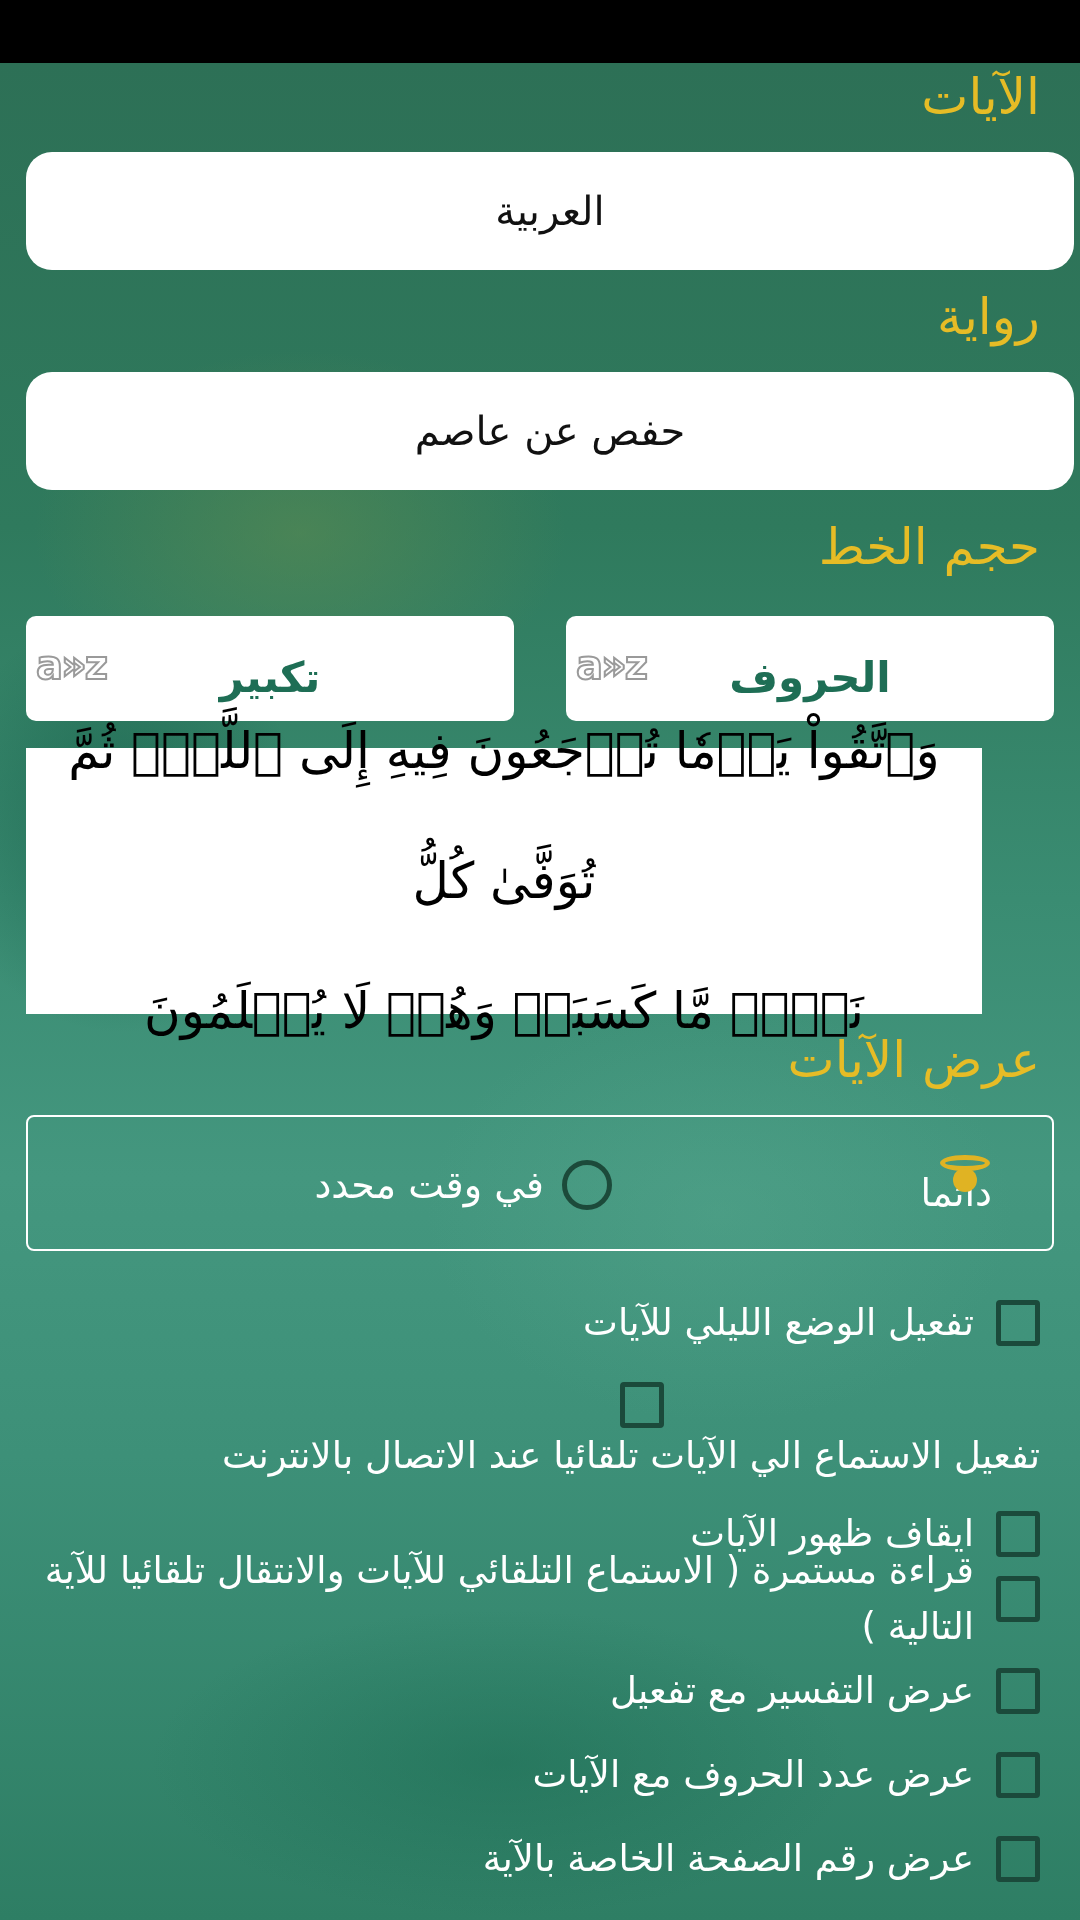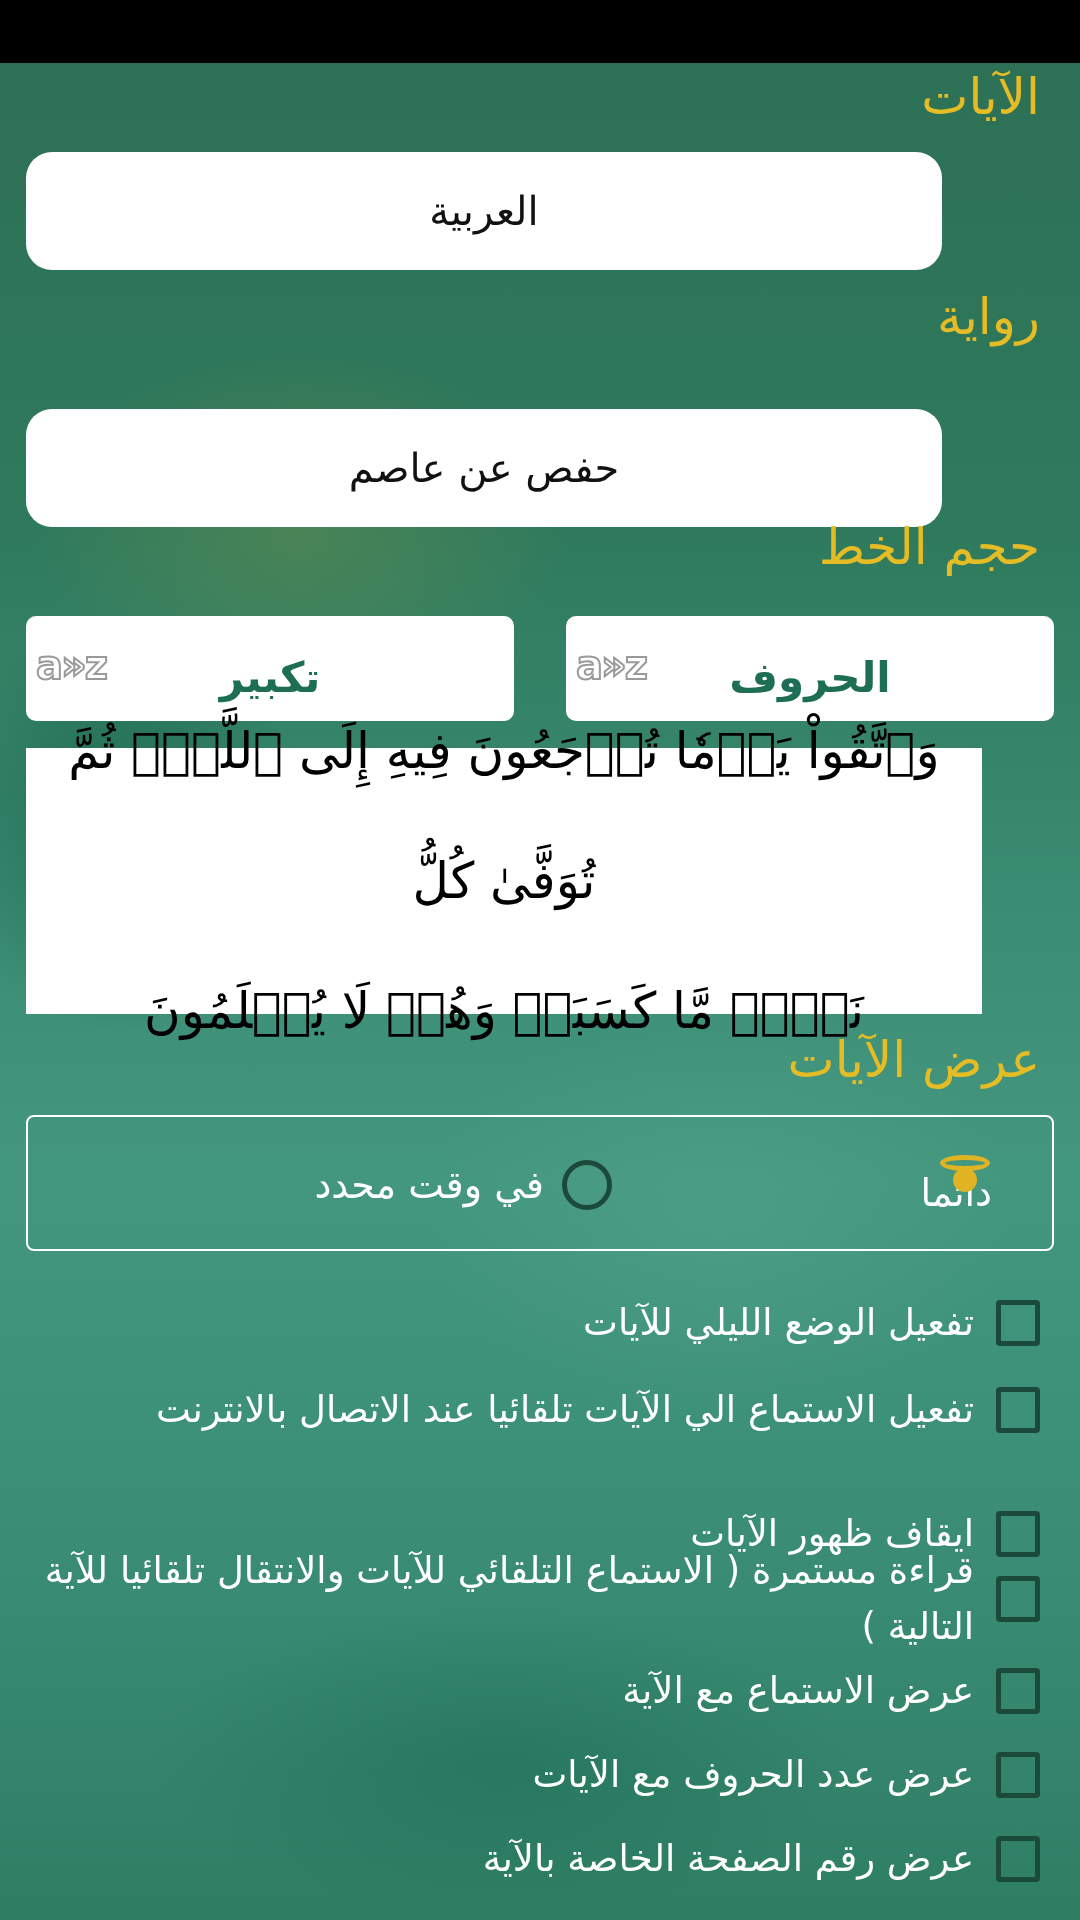--- a/index.html
+++ b/index.html
@@ -22,21 +22,21 @@
       radial-gradient(ellipse 500px 220px at 500px 1700px, rgba(25,105,80,0.45), rgba(0,0,0,0) 70%),
       linear-gradient(180deg, #2d7056 0%, #2f7a5d 25%, #3a8c72 45%, #44977f 60%, #3d9078 75%, #2e7e64 100%);
   }
   .content { position: absolute; left: 0; top: 63px; width: 1080px; direction: rtl; }
   .section-title {
     position: absolute; right: 40px;
     color: #e6bc26; font-size: 50px; font-family: "DejaVu Sans", sans-serif;
     font-weight: normal;
   }
   .select-box {
-    position: absolute; left: 26px; width: 916px; height: 118px;
+    position: absolute; left: 26px; width: 1048px; height: 118px;
     background: #fff; border-radius: 26px;
     display: flex; align-items: center; justify-content: center;
     font-family: "DejaVu Serif", serif; font-size: 40px; color: #111;
   }
   .size-btn {
     position: absolute; top: 553px; width: 488px; height: 105px;
     background: #fff; border-radius: 10px;
   }
   .size-btn .label {
     position: absolute; top: 37px; width: 100%;
@@ -82,21 +82,21 @@
 <div class="bg"></div>
 
 <div class="content">
 
   <div class="section-title" style="top:5px;">الآيات</div>
   <div class="select-box" style="top:89px;">
     <span>العربية</span>
   </div>
 
   <div class="section-title" style="top:225px;">رواية</div>
-  <div class="select-box" style="top:309px;margin-top:37px;">
+  <div class="select-box" style="top:309px;">
     <span>حفص عن عاصم</span>
   </div>
 
   <div class="section-title" style="top:455px;">حجم الخط</div>
 
   <div class="size-btn" style="right:26px;">
     <span class="label">الحروف</span>
     <span class="az">a»z</span>
   </div>
   <div class="size-btn" style="left:26px;">
@@ -119,35 +119,35 @@
     <div class="radio-opt" style="right:440px;">
       <span class="radio-circle"></span>
       <span class="radio-label">في وقت محدد</span>
     </div>
   </div>
 
   <div class="check-row" style="top:1232px;">
     <span class="checkbox"></span>
     <span class="check-label">تفعيل الوضع الليلي للآيات</span>
   </div>
-  <div class="check-row" style="top:1319px;">
+  <div class="check-row" style="top:1319px;flex-direction:column;">
     <span class="checkbox"></span>
     <span class="check-label">تفعيل الاستماع الي الآيات تلقائيا عند الاتصال بالانترنت</span>
   </div>
   <div class="check-row" style="top:1403px;margin-top:40px;">
     <span class="checkbox"></span>
     <span class="check-label">ايقاف ظهور الآيات</span>
   </div>
   <div class="check-row" style="top:1480px; width:1010px;">
     <span class="checkbox"></span>
     <span class="check-label">قراءة مستمرة ( الاستماع التلقائي للآيات والانتقال تلقائيا للآية التالية )</span>
   </div>
   <div class="check-row" style="top:1600px;">
     <span class="checkbox"></span>
-    <span class="check-label">عرض الاستماع مع الآية</span>
+    <span class="check-label">عرض التفسير مع تفعيل</span>
   </div>
   <div class="check-row" style="top:1684px;">
     <span class="checkbox"></span>
     <span class="check-label">عرض عدد الحروف مع الآيات</span>
   </div>
   <div class="check-row" style="top:1768px;">
     <span class="checkbox"></span>
     <span class="check-label">عرض رقم الصفحة الخاصة بالآية</span>
   </div>
 

